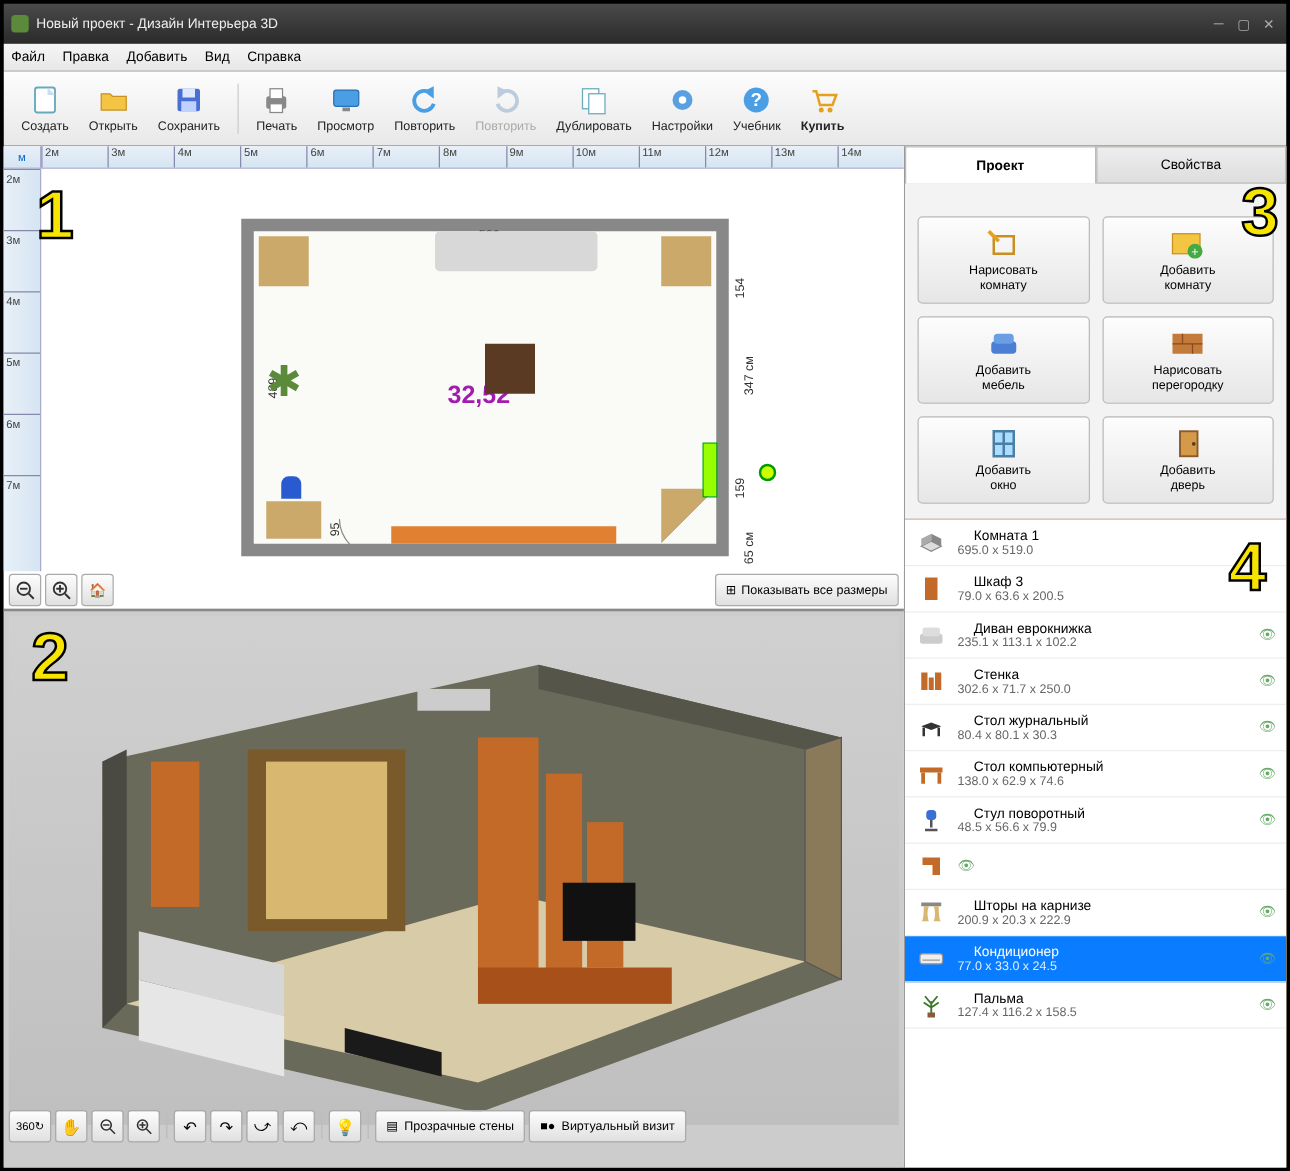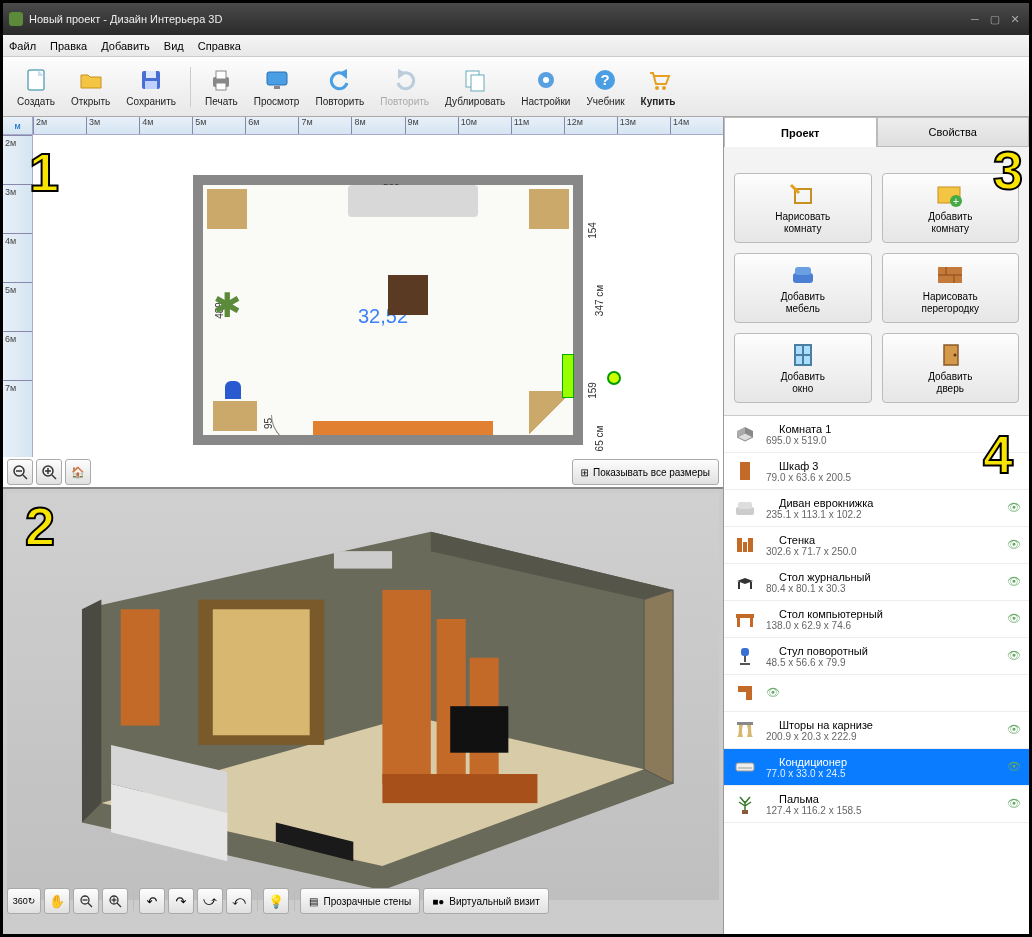--- a/index.html
+++ b/index.html
@@ -211,21 +211,21 @@
         <div class="plan-canvas">
           <div class="room2d">
             <div class="dim-label" style="left:180px;top:-2px;">582</div>
             <div class="dim-label" style="right:-42px;top:110px;transform:rotate(-90deg);">347 см</div>
             <div class="dim-label" style="right:-28px;top:40px;transform:rotate(-90deg);">154</div>
             <div class="dim-label" style="right:-28px;top:200px;transform:rotate(-90deg);">159</div>
             <div class="dim-label" style="right:-40px;top:248px;transform:rotate(-90deg);">65 см</div>
             <div class="dim-label" style="left:8px;top:120px;transform:rotate(-90deg);">489</div>
             <div class="dim-label" style="left:155px;bottom:-1px;">665</div>
             <div class="dim-label" style="left:60px;bottom:6px;transform:rotate(-90deg);">95</div>
-            <div style="position:absolute;left:155px;top:120px;font-size:20px;color:#3b82f6;">32,52</div>
+            <div style="position:absolute;left:155px;top:120px;font-size:20px;color:#a21caf;font-weight:bold;">32,52</div>
 
             <div style="position:absolute;left:4px;top:4px;width:40px;height:40px;background:#cba96a;"></div>
             <div style="position:absolute;left:145px;top:0px;width:130px;height:32px;background:#d8d8d8;border-radius:4px;"></div>
             <div style="position:absolute;right:4px;top:4px;width:40px;height:40px;background:#cba96a;"></div>
             <div style="position:absolute;left:185px;top:90px;width:40px;height:40px;background:#5a3a22;"></div>
             <div style="position:absolute;left:10px;top:100px;width:50px;height:50px;color:#5a8a3a;font-size:34px;">✱</div>
             <div style="position:absolute;left:10px;bottom:4px;width:44px;height:30px;background:#cba96a;"></div>
             <div style="position:absolute;left:22px;bottom:36px;width:16px;height:18px;background:#2a5ad0;border-radius:6px 6px 0 0;"></div>
             <div style="position:absolute;left:110px;bottom:0px;width:180px;height:14px;background:#e08030;"></div>
             <div style="position:absolute;right:0px;bottom:0px;width:44px;height:44px;background:linear-gradient(135deg,#cba96a 50%, transparent 50%);"></div>

